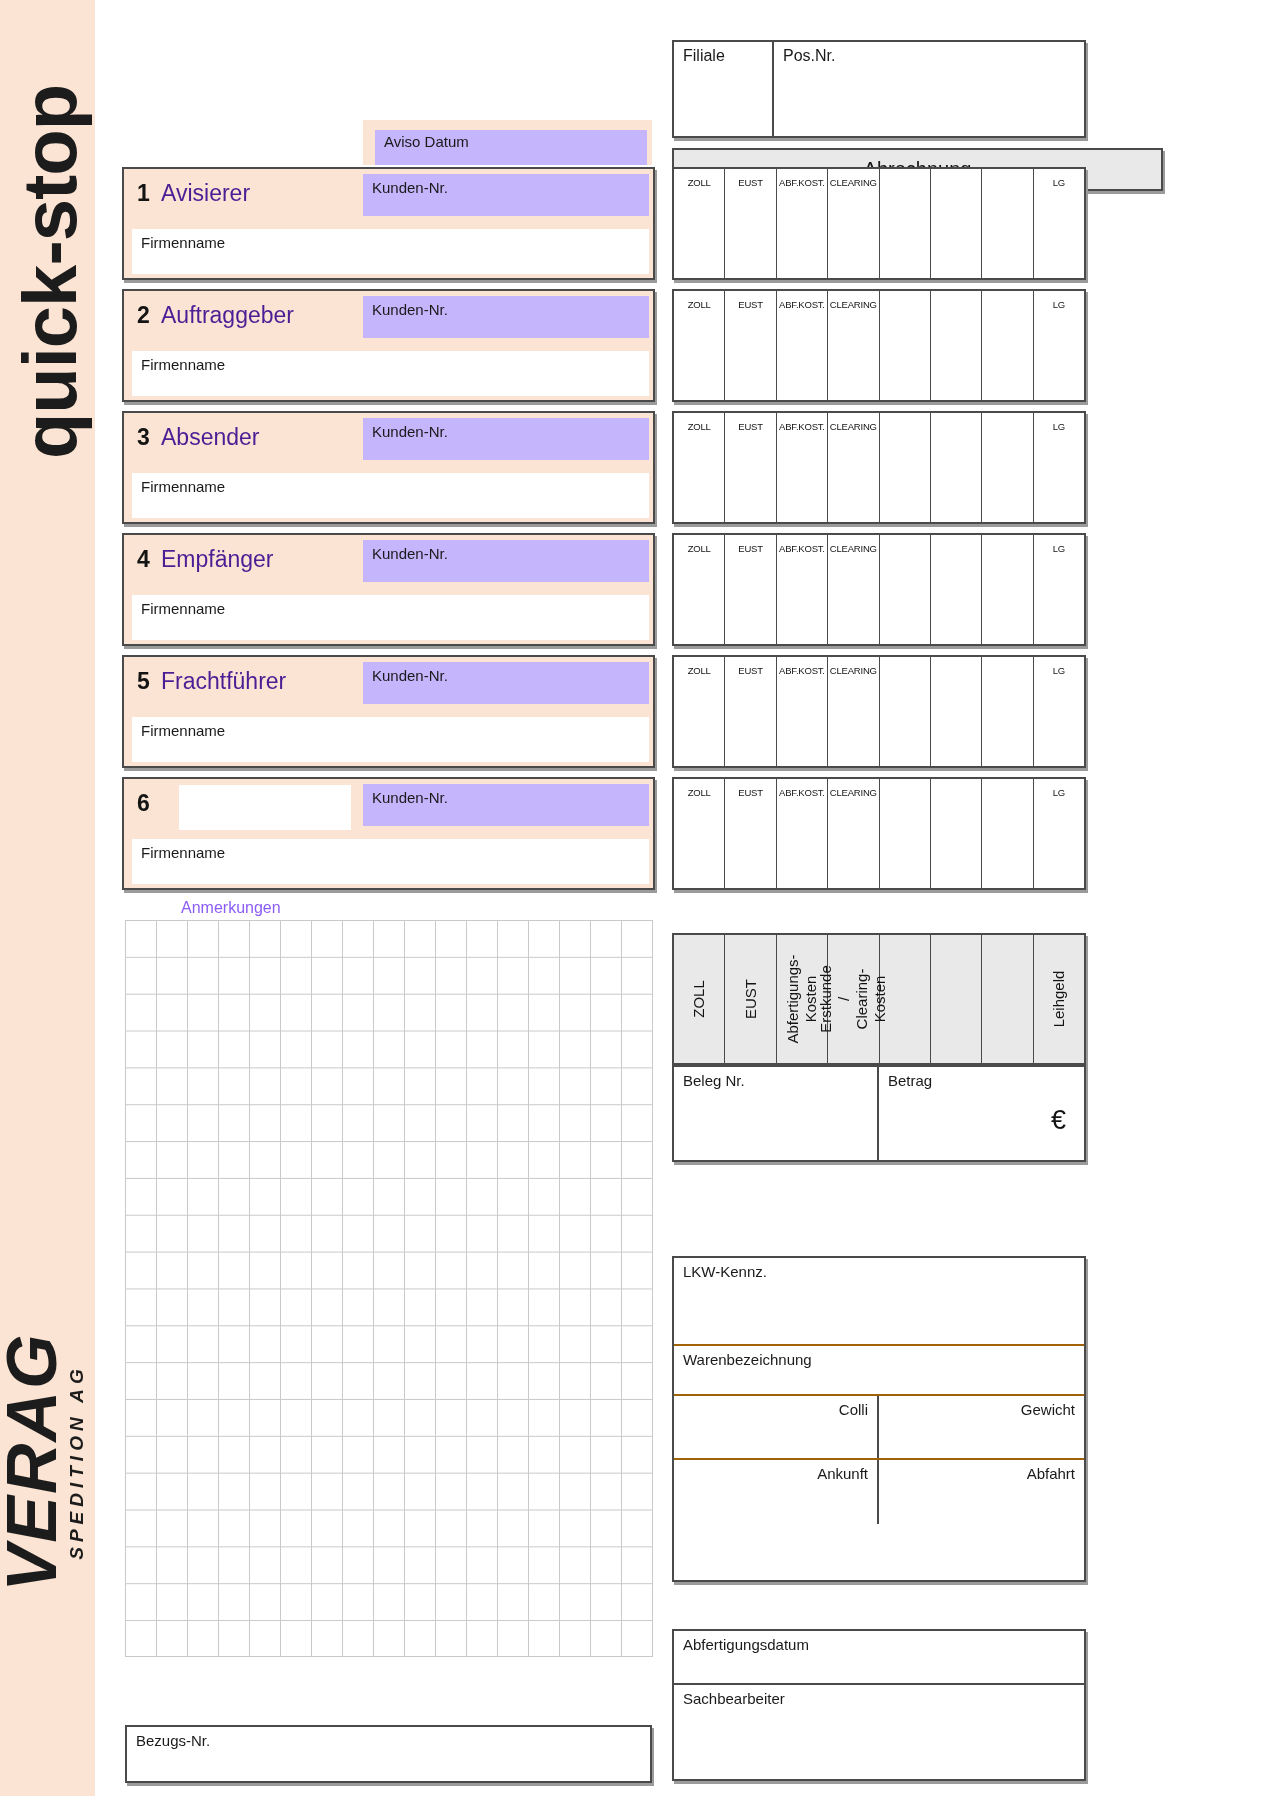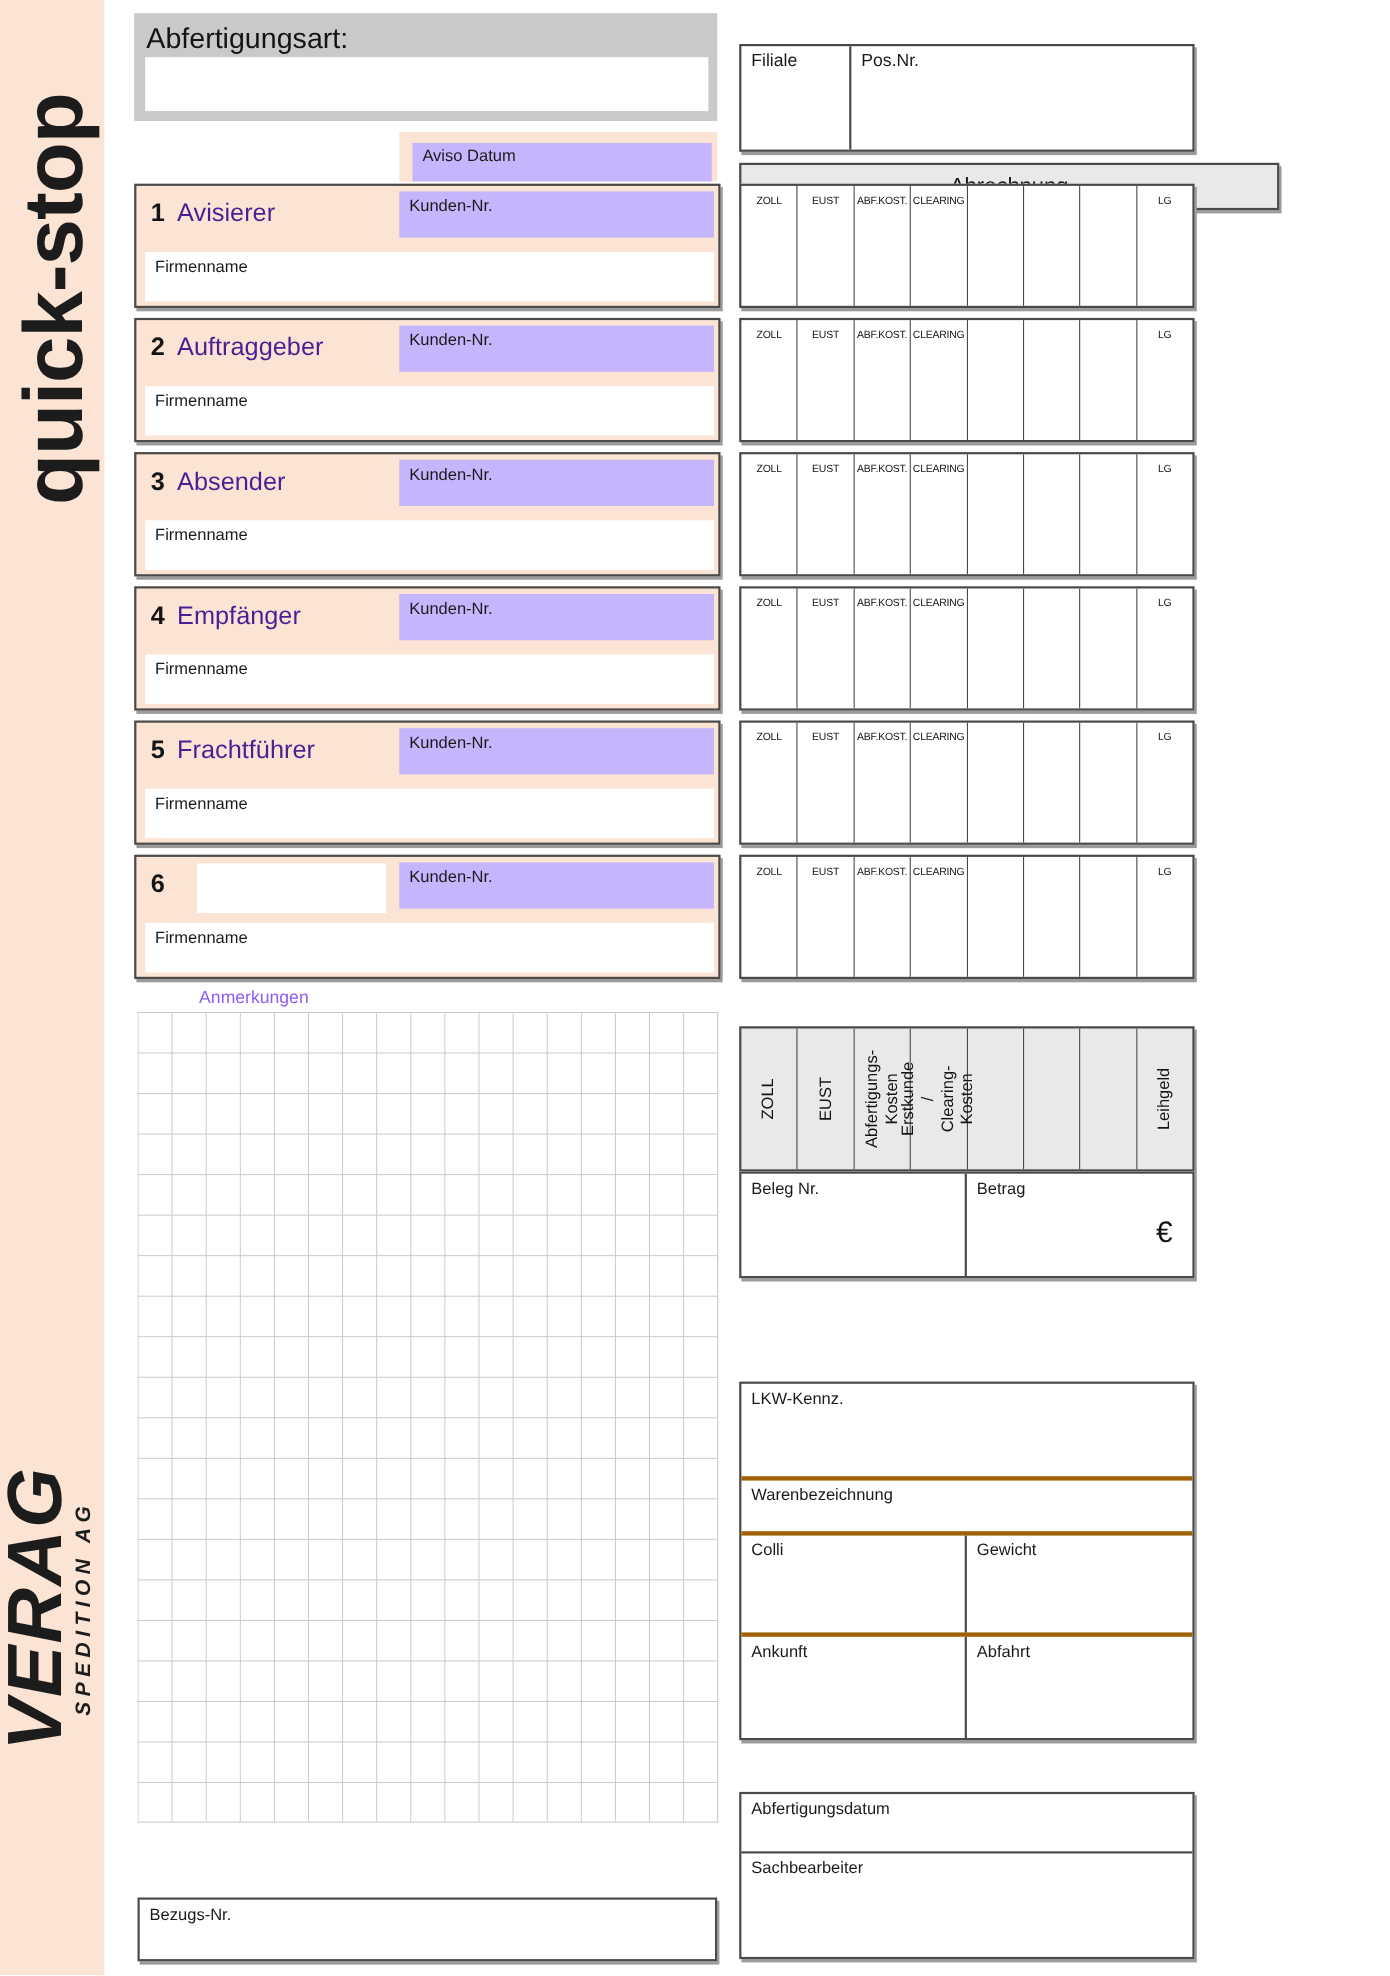--- a/index.html
+++ b/index.html
@@ -56,25 +56,25 @@
   .rot-cell{flex:1;border-right:1.5px solid #4a4a4a;position:relative;}
   .rot-cell:last-child{border-right:none;}
   .rot-text{position:absolute;left:50%;top:50%;transform:translate(-50%,-50%) rotate(-90deg);
             font-size:15px;line-height:1.2;text-align:center;white-space:pre-line;color:#141414;}
   .beleg-row{left:672px;top:1037px;width:414px;height:97px;display:flex;}
   .beleg-cell{width:50%;border-right:2px solid #4a4a4a;}
   .betrag-cell{flex:1;position:relative;}
   .euro{position:absolute;right:18px;top:38px;font-size:27px;color:#141414;}
   
   .cargo-table{left:672px;top:1228px;width:414px;height:326px;padding:0;}
-  .cargo-row{border-bottom:4px solid #a16207;}
+  .cargo-row{border-bottom:2px solid #a16207;}
   .cargo-row.last{border-bottom:none;}
   .row-lkw{height:88px;}
   .row-ware{height:50px;}
-  .row-split{height:92px;display:flex;}
+  .row-split{height:64px;display:flex;text-align:right;}
   .row-split .half{width:50%;border-right:2px solid #4a4a4a;}
   .row-split .half:last-child{border-right:none;}
   .datum-table{left:672px;top:1601px;width:414px;height:152px;padding:0;}
   .datum-row1{height:54px;border-bottom:2px solid #4a4a4a;}
   .datum-row2{height:94px;}
   
   .anm-label{position:absolute;left:137px;top:899px;font-size:16px;color:#8b5cf6;margin-left:44px;}
   .anm-grid{
     position:absolute;left:125px;top:920px;width:528px;height:737px;background:#fff;
     background-image:
@@ -91,24 +91,20 @@
 <div class="page">
 
   <div class="sidebar">
     <div class="quickstop">quick-stop</div>
     <div class="verag">
       <div class="verag-name">VERAG</div>
       <div class="verag-sub">SPEDITION AG</div>
     </div>
   </div>
 
-  <div class="abfart-panel">
-    <div class="abfart-label">Abfertigungsart:</div>
-    <div class="abfart-input"></div>
-  </div>
 
   <div class="box filiale-box">
     <div class="filiale-cell">
       <span class="label16">Filiale</span>
     </div>
     <div class="posnr-cell">
       <span class="label16">Pos.Nr.</span>
     </div>
   </div>
 

